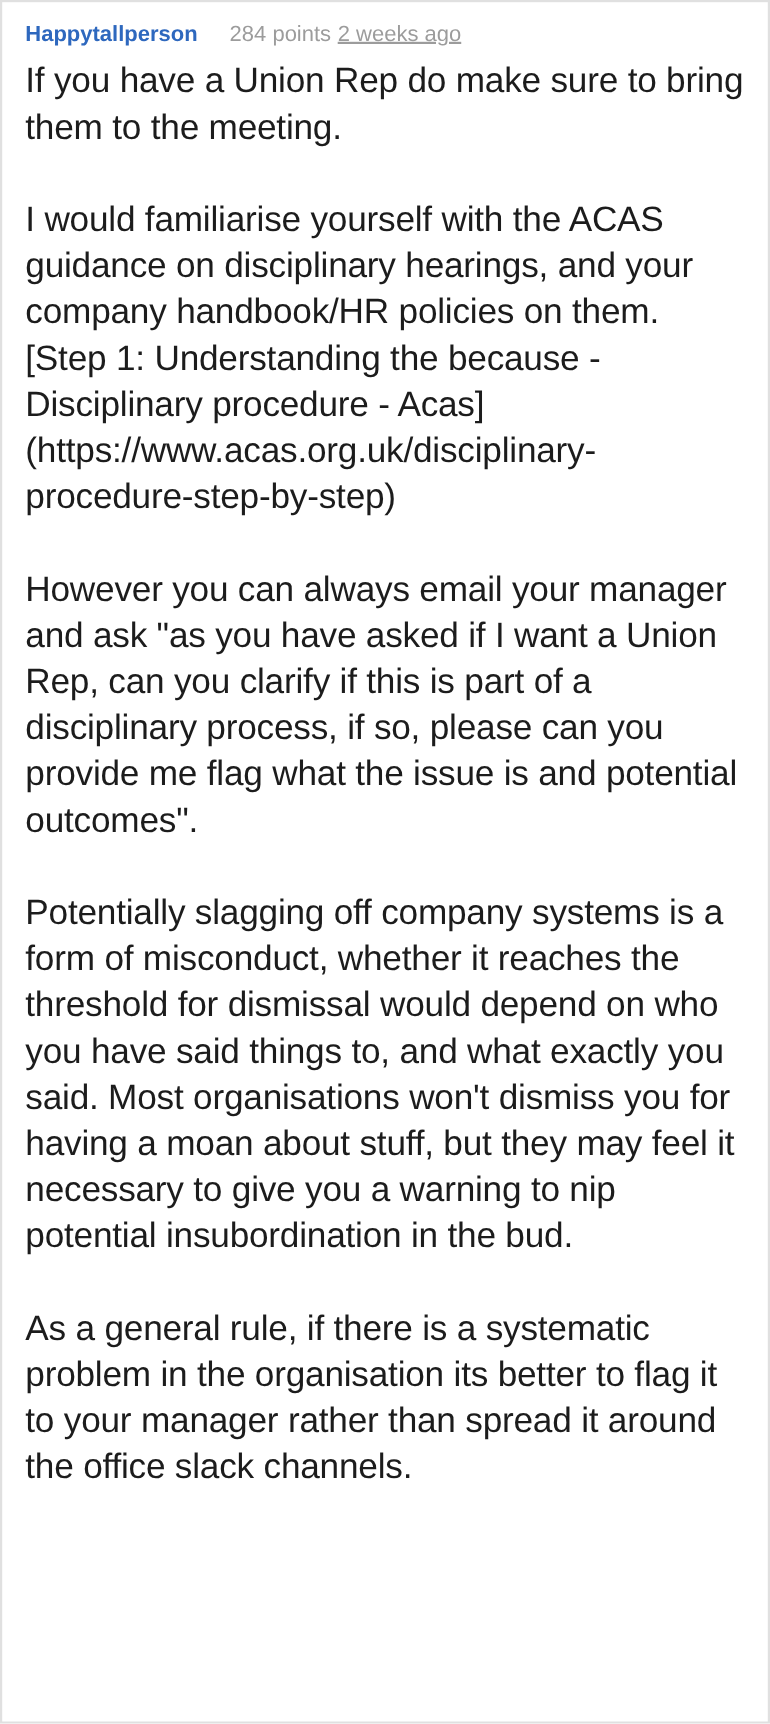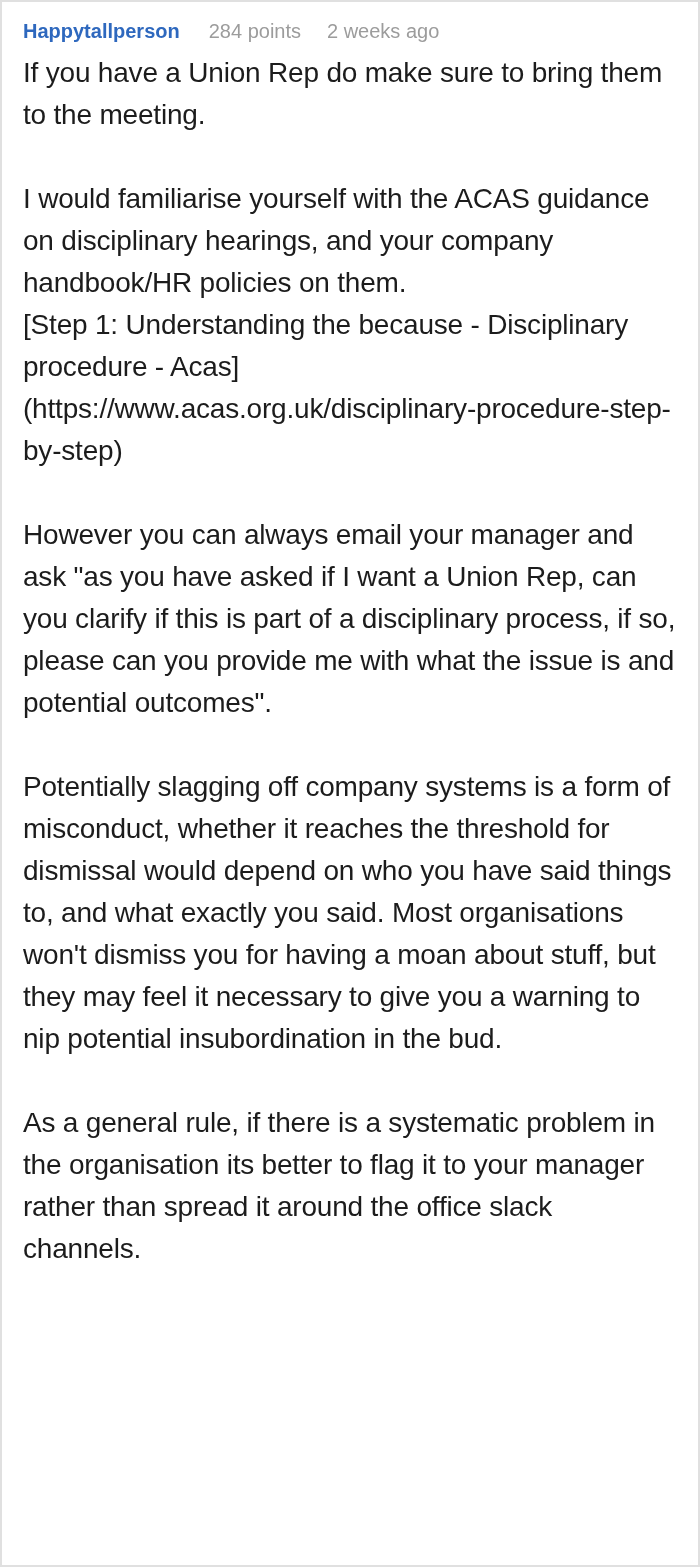--- a/index.html
+++ b/index.html
@@ -34,28 +34,29 @@
   }
   .comment-author {
     font-weight: bold;
     color: var(--c-username);
     margin-right: 29px;
     text-decoration: none;
     cursor: pointer;
   }
   .comment-points {
     color: var(--c-meta);
-    margin-right: 26px;
+    margin-right: 6px;
   }
   .comment-timestamp {
     color: var(--c-meta);
+    text-decoration: underline;
   }
   .comment-body {
     margin-top: 7px;
-    font-size: 28px;
+    font-size: 32px;
     line-height: 42px;
     color: var(--c-body);
     letter-spacing: -0.2px;
   }
   .comment-body p {
     margin: 0 0 42px 0;
     white-space: pre-wrap;
     overflow-wrap: break-word;
     word-break: break-word;
   }
@@ -70,17 +71,17 @@
   <div class="comment-header">
     <a class="comment-author">Happytallperson</a>
     <span class="comment-points">284 points</span>
     <span class="comment-timestamp">2 weeks ago</span>
   </div>
 
   <div class="comment-body">
     <p>If you have a Union Rep do make sure to bring them to the meeting.</p>
     <p>I would familiarise yourself with the ACAS guidance on disciplinary hearings, and your company handbook/HR policies on them.
 [Step 1: Understanding the because - Disciplinary procedure - Acas](https://www.acas.org.uk/disciplinary-procedure-step-by-step)</p>
-    <p>However you can always email your manager and ask "as you have asked if I want a Union Rep, can you clarify if this is part of a disciplinary process, if so, please can you provide me with what the issue is and potential outcomes".</p>
+    <p>However you can always email your manager and ask "as you have asked if I want a Union Rep, can you clarify if this is part of a disciplinary process, if so, please can you provide me flag what the issue is and potential outcomes".</p>
     <p>Potentially slagging off company systems is a form of misconduct, whether it reaches the threshold for dismissal would depend on who you have said things to, and what exactly you said. Most organisations won't dismiss you for having a moan about stuff, but they may feel it necessary to give you a warning to nip potential insubordination in the bud.</p>
     <p>As a general rule, if there is a systematic problem in the organisation its better to flag it to your manager rather than spread it around the office slack channels.</p>
   </div>
 </div>
 
 </body></html>

